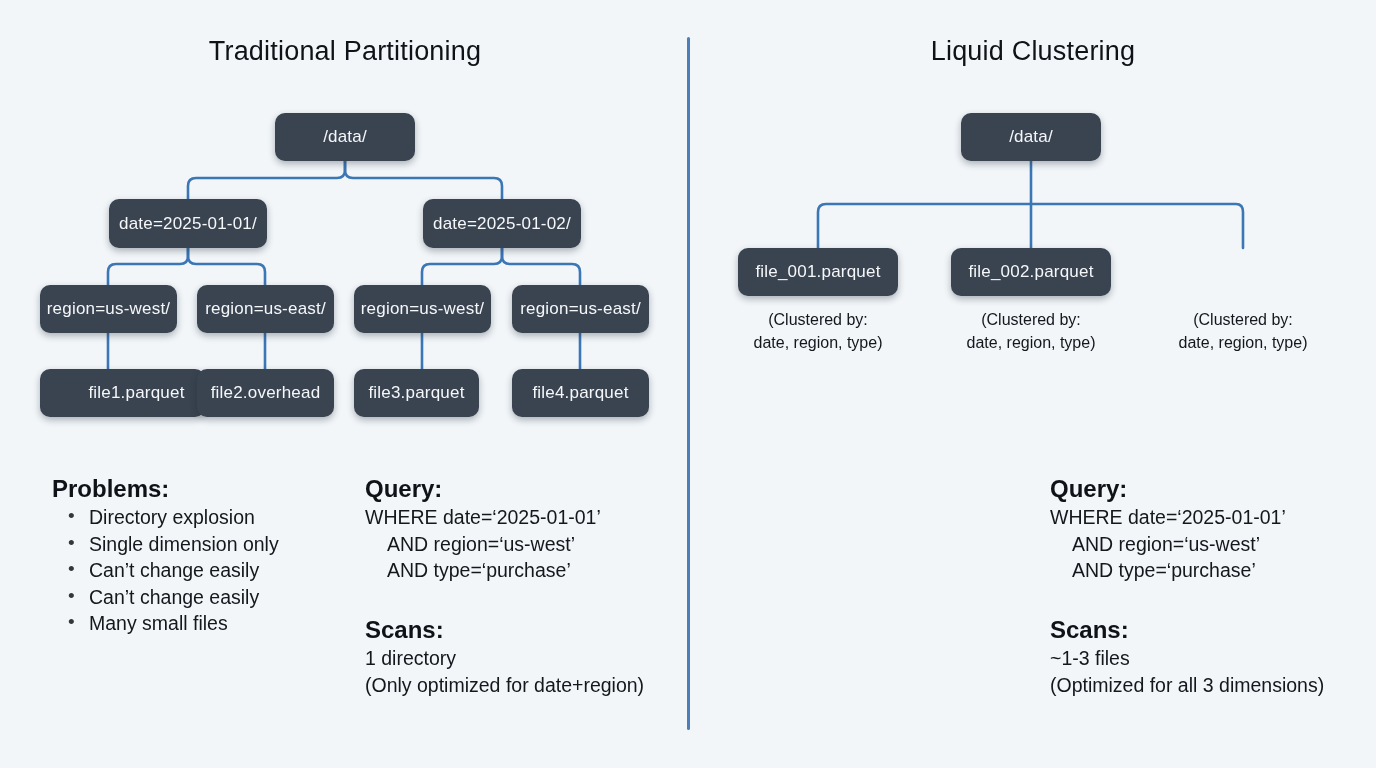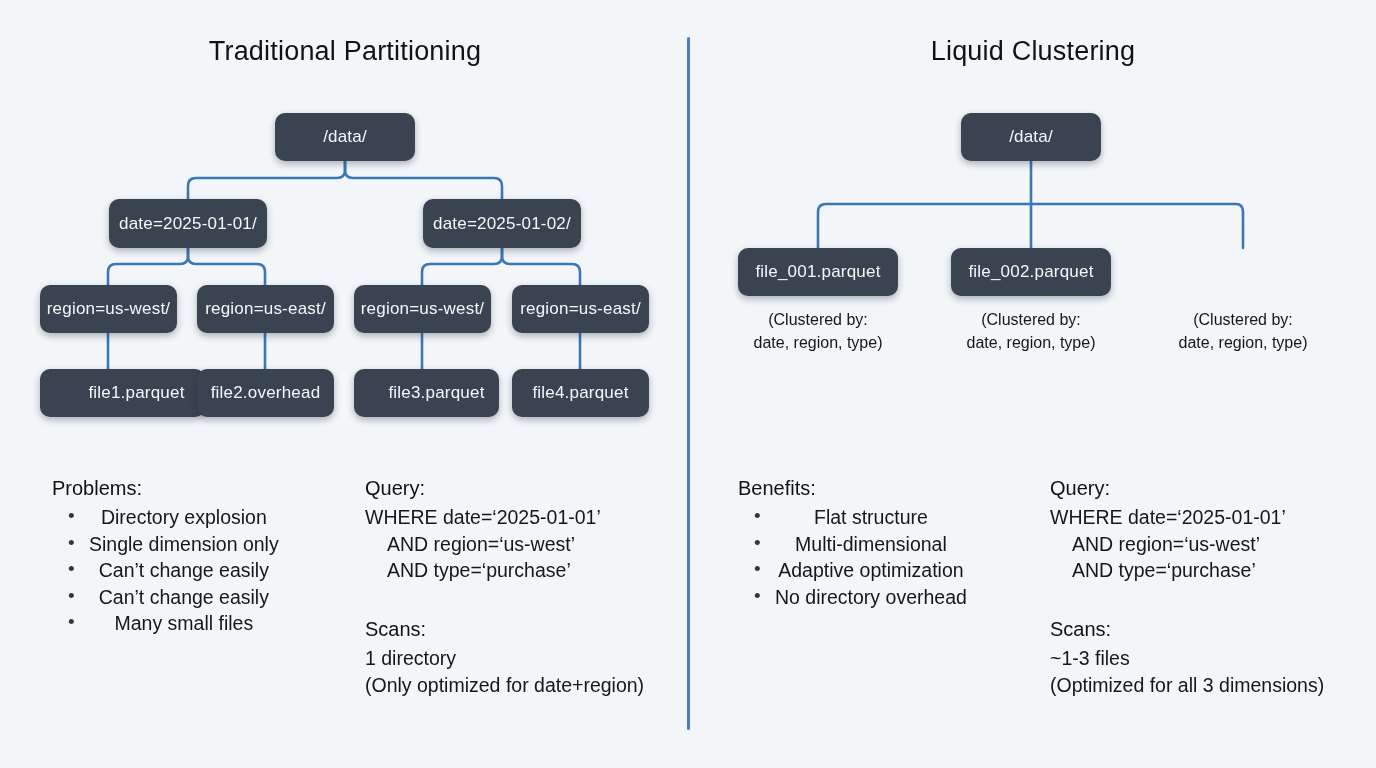--- a/index.html
+++ b/index.html
@@ -29,22 +29,22 @@
     position:absolute;background:var(--node-bg);color:var(--node-text);
     border-radius:10px;display:flex;align-items:center;justify-content:center;
     font-size:17px;letter-spacing:.2px;box-shadow:0 3px 7px rgba(25,35,50,.33);
     white-space:nowrap;
   }
   .caption{
     position:absolute;top:308px;width:210px;text-align:center;
     font-size:16px;line-height:23px;color:var(--text);
   }
   .textblock{position:absolute;font-size:19.5px;line-height:26.5px;color:var(--text);}
-  .textblock .hdr{font-weight:400;font-size:20px;line-height:27px;color:var(--heading);margin-bottom:2px;}
-  ul.bullets{margin:0;padding:0 0 0 16px;list-style:none;text-align:center;}
+  .textblock .hdr{font-weight:700;font-size:24px;line-height:27px;color:var(--heading);margin-bottom:2px;}
+  ul.bullets{margin:0;padding:0 0 0 16px;list-style:none;}
   ul.bullets li{position:relative;padding-left:21px;}
   ul.bullets li::before{content:"\2022";position:absolute;left:0;top:-1px;color:#33373d;font-size:19px;}
   .qline{white-space:nowrap;}
   .qline.indent{padding-left:22px;}
 </style>
 </head>
 <body>
 
 <div class="stage">
 
@@ -76,21 +76,21 @@
 
   <div class="node" style="left:275px;top:113px;width:140px;height:48px;">/data/</div>
   <div class="node" style="left:109px;top:199px;width:158px;height:49px;">date=2025-01-01/</div>
   <div class="node" style="left:423px;top:199px;width:158px;height:49px;">date=2025-01-02/</div>
   <div class="node" style="left:40px;top:285px;width:137px;height:48px;">region=us-west/</div>
   <div class="node" style="left:197px;top:285px;width:137px;height:48px;">region=us-east/</div>
   <div class="node" style="left:354px;top:285px;width:137px;height:48px;">region=us-west/</div>
   <div class="node" style="left:512px;top:285px;width:137px;height:48px;">region=us-east/</div>
   <div class="node" style="left:40px;top:369px;width:137px;height:48px;padding-left:28px;">file1.parquet</div>
   <div class="node" style="left:197px;top:369px;width:137px;height:48px;">file2.overhead</div>
-  <div class="node" style="left:354px;top:369px;width:125px;height:48px;padding-left:20px;">file3.parquet</div>
+  <div class="node" style="left:354px;top:369px;width:125px;height:48px;">file3.parquet</div>
   <div class="node" style="left:512px;top:369px;width:137px;height:48px;">file4.parquet</div>
 
   <div class="node" style="left:961px;top:113px;width:140px;height:48px;">/data/</div>
   <div class="node" style="left:738px;top:248px;width:160px;height:48px;">file_001.parquet</div>
   <div class="node" style="left:951px;top:248px;width:160px;height:48px;">file_002.parquet</div>
 
   <div class="caption" style="left:713px;">
     <div>(Clustered by:</div>
     <div>date, region, type)</div>
   </div>
@@ -120,29 +120,20 @@
     <div class="qline indent">AND region=‘us-west’</div>
     <div class="qline indent">AND type=‘purchase’</div>
   </div>
 
   <div class="textblock" style="left:365px;top:616px;">
     <div class="hdr">Scans:</div>
     <div class="qline">1 directory</div>
     <div class="qline">(Only optimized for date+region)</div>
   </div>
 
-  <div class="textblock" style="left:738px;top:475px;">
-    <div class="hdr">Benefits:</div>
-    <ul class="bullets">
-      <li>Flat structure</li>
-      <li>Multi-dimensional</li>
-      <li>Adaptive optimization</li>
-      <li>No directory overhead</li>
-    </ul>
-  </div>
 
   <div class="textblock" style="left:1050px;top:475px;">
     <div class="hdr">Query:</div>
     <div class="qline">WHERE date=‘2025-01-01’</div>
     <div class="qline indent">AND region=‘us-west’</div>
     <div class="qline indent">AND type=‘purchase’</div>
   </div>
 
   <div class="textblock" style="left:1050px;top:616px;">
     <div class="hdr">Scans:</div>

